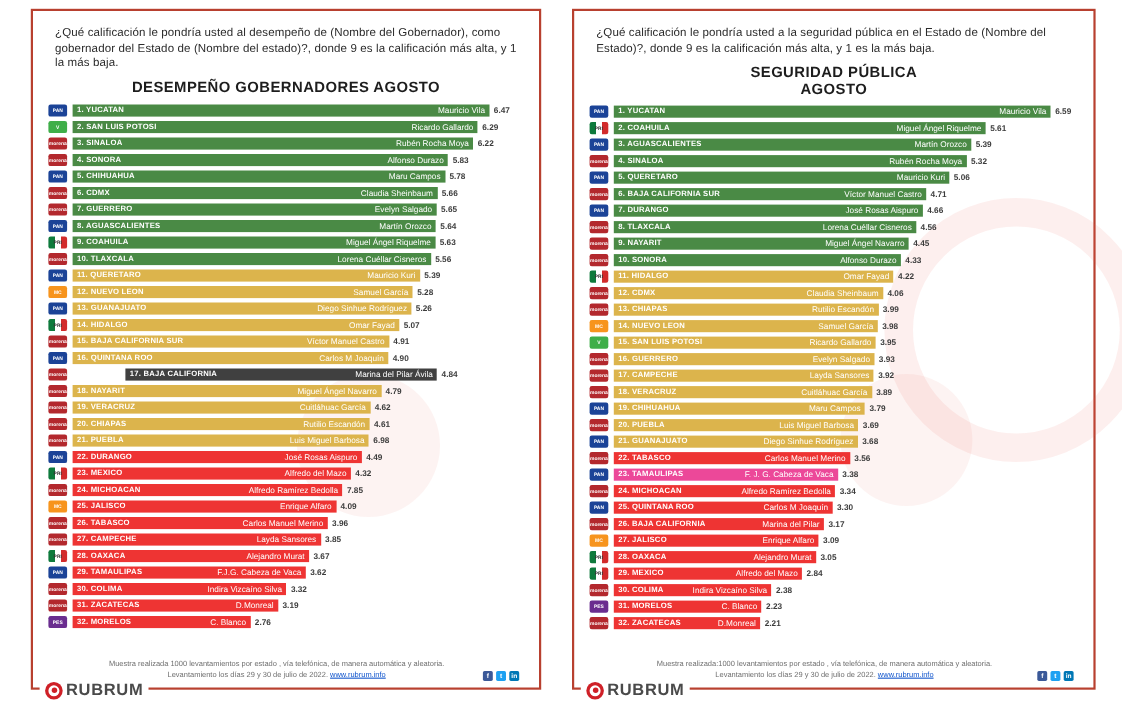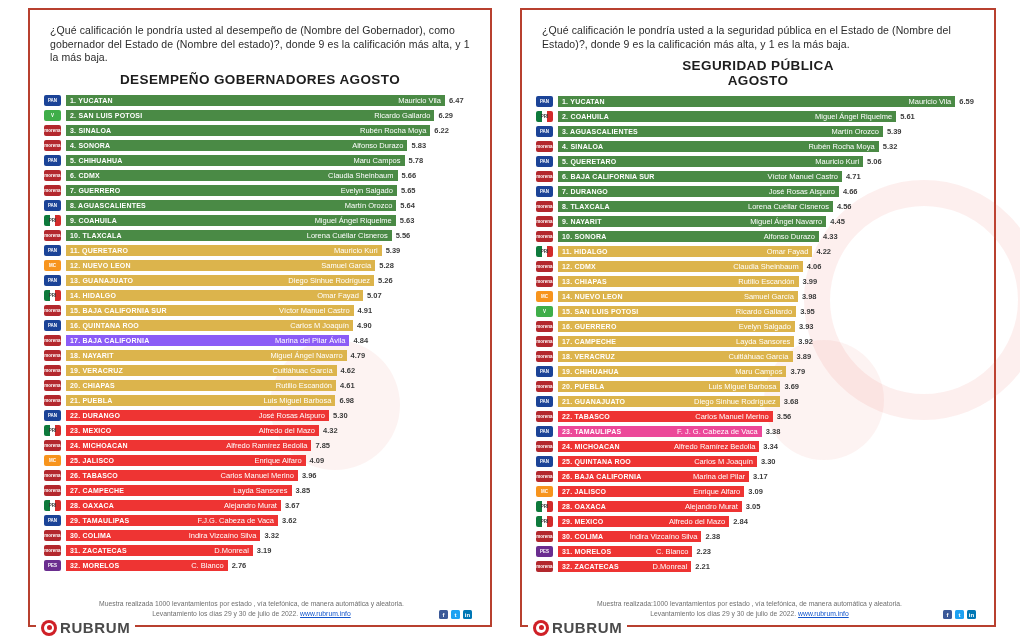--- a/index.html
+++ b/index.html
@@ -207,21 +207,21 @@
             <div class="bar" style="width: 70%; background: rgb(220, 180, 76);">
               <span class="state">16. QUINTANA ROO</span>
               <span class="gov">Carlos M Joaquín</span>
             </div>
             <span class="val">4.90</span>
           </div>
         </div>
         <div class="row">
           <div class="party-badge" style="background: rgb(179, 40, 45); color: rgb(255, 255, 255);">morena</div>
           <div class="track">
-            <div class="bar" style="width: 69.14%; background: #8b5cf6;">
+            <div class="bar" style="width: 69.14%; background: #404040; margin-left: 48px;">
               <span class="state">17. BAJA CALIFORNIA</span>
               <span class="gov">Marina del Pilar Ávila</span>
             </div>
             <span class="val">4.84</span>
           </div>
         </div>
         <div class="row">
           <div class="party-badge" style="background: rgb(179, 40, 45); color: rgb(255, 255, 255);">morena</div>
           <div class="track">
             <div class="bar" style="width: 68.43%; background: rgb(220, 180, 76);">
@@ -261,21 +261,21 @@
             <span class="val">6.98</span>
           </div>
         </div>
         <div class="row">
           <div class="party-badge" style="background: rgb(27, 67, 151); color: rgb(255, 255, 255);">PAN</div>
           <div class="track">
             <div class="bar" style="width: 64.14%; background: rgb(238, 52, 51);">
               <span class="state">22. DURANGO</span>
               <span class="gov">José Rosas Aispuro</span>
             </div>
-            <span class="val">5.30</span>
+            <span class="val">4.49</span>
           </div>
         </div>
         <div class="row">
           <div class="party-badge" style="background: linear-gradient(90deg, rgb(14, 122, 60) 33%, rgb(255, 255, 255) 33%, rgb(255, 255, 255) 67%, rgb(210, 43, 43) 67%); color: rgb(51, 51, 51);">PRI</div>
           <div class="track">
             <div class="bar" style="width: 61.71%; background: rgb(238, 52, 51);">
               <span class="state">23. MEXICO</span>
               <span class="gov">Alfredo del Mazo</span>
             </div>
             <span class="val">4.32</span>

